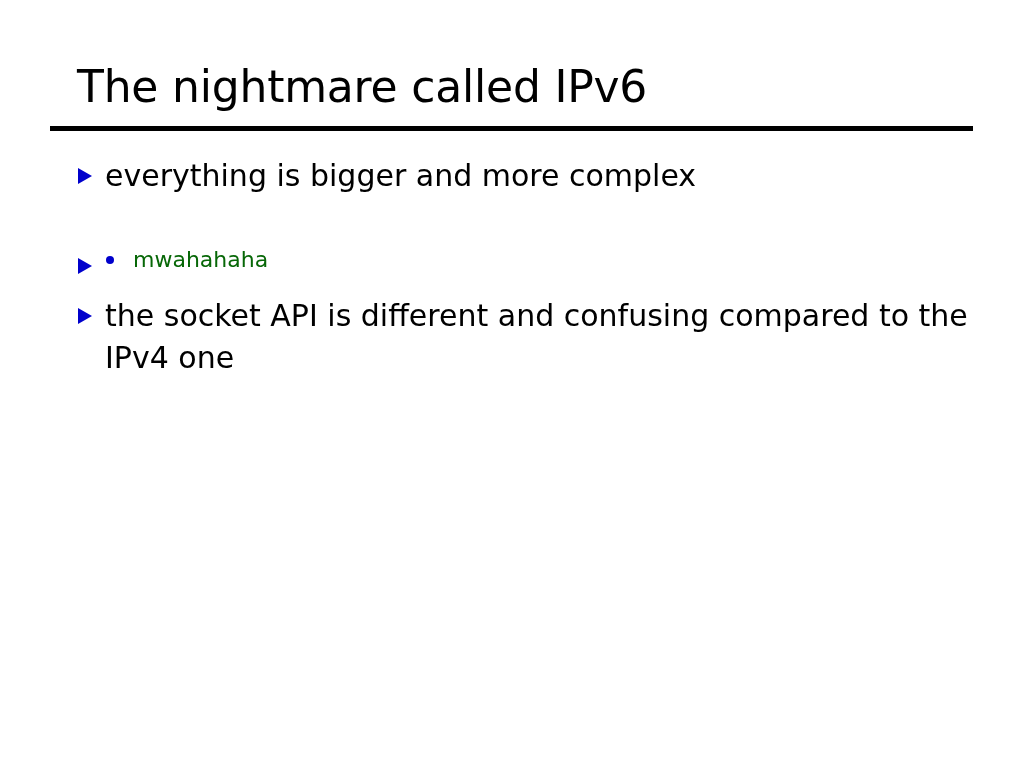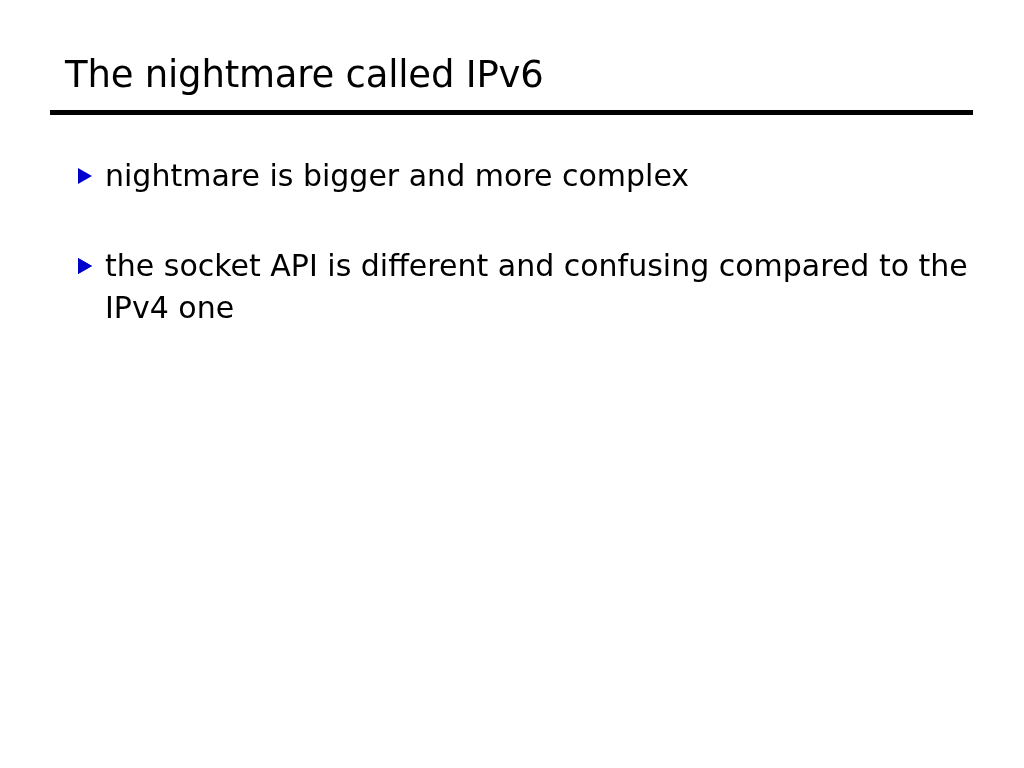--- a/index.html
+++ b/index.html
@@ -24,25 +24,25 @@
 
   
   .title-block {
     position: absolute;
     left: 50px;
     top: 48px;
     width: 923px;
   }
   .slide-title {
     font-family: "DejaVu Sans", sans-serif;
-    font-size: 37px;
+    font-size: 44px;
     line-height: 54px;
     font-weight: normal;
     color: #000000;
-    margin: 0;
+    margin: 12px;
     padding: 0 0 0 15px;
     white-space: nowrap;
     letter-spacing: -0.2px;
   }
   .title-rule {
     margin-top: 8px;
     width: 923px;
     height: 5px;
     background: #000000;
   }
@@ -117,25 +117,31 @@
 
   <div class="title-block">
     <h1 class="slide-title">The nightmare called IPv6</h1>
     <div class="title-rule"></div>
   </div>
 
   <div class="body-list">
 
     <div class="bullet-l1 row-gap-1">
       <span class="marker-tri"></span>
-      <span class="bullet-text">nightmare is bigger and more complex</span>
+      <span class="bullet-text">everything is bigger and more complex</span>
     </div>
 
     <div class="bullet-l1 row-gap-2">
       <span class="marker-tri"></span>
+      <div class="sub-list">
+        <div class="bullet-l2">
+          <span class="marker-dot"></span>
+          <span class="bullet-text">mwahahaha</span>
+        </div>
+      </div>
     </div>
 
     <div class="bullet-l1 row-gap-3">
       <span class="marker-tri"></span>
       <span class="bullet-text">the socket API is different and confusing compared to the IPv4 one</span>
     </div>
 
 
   </div>
 </div>

